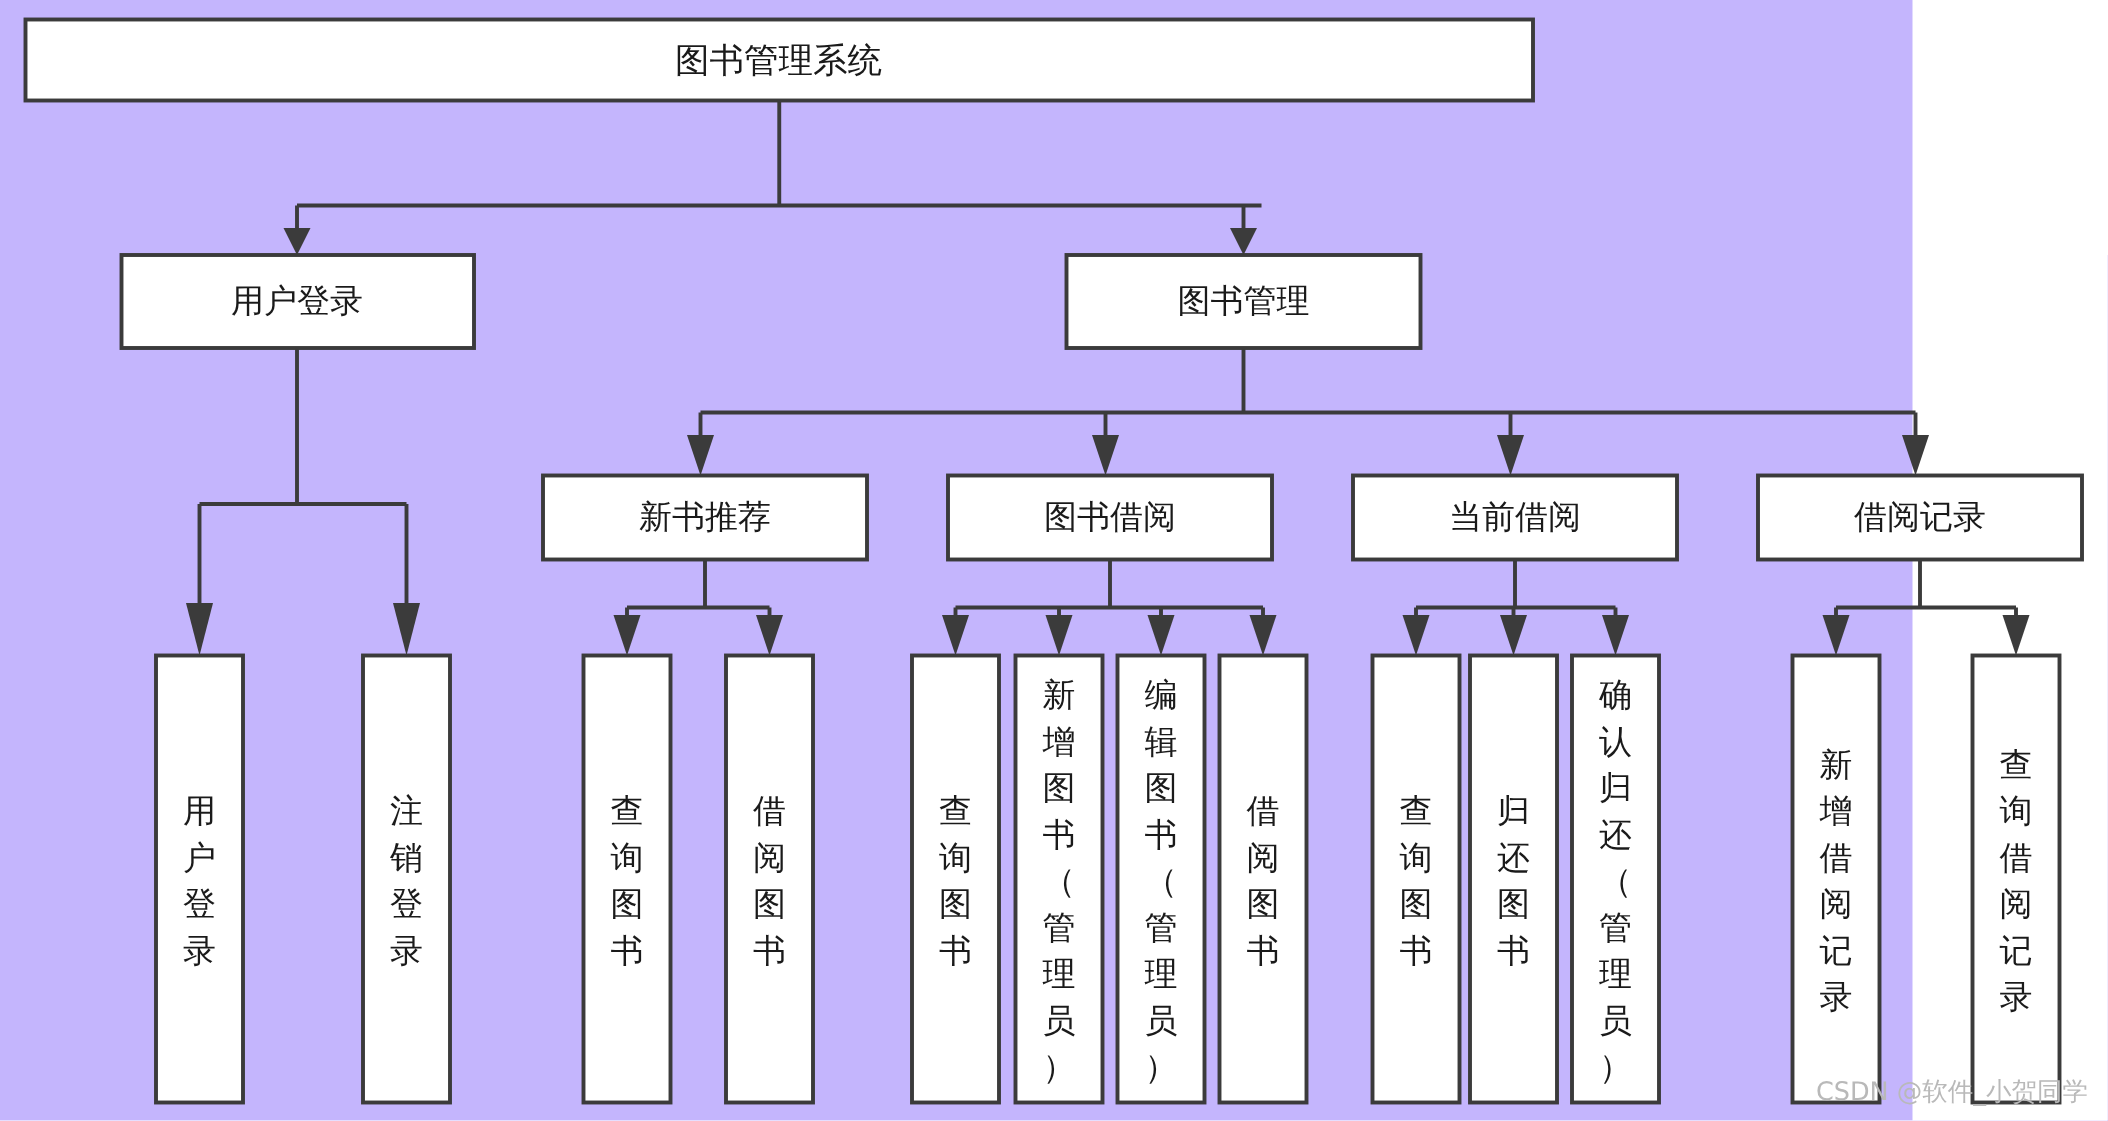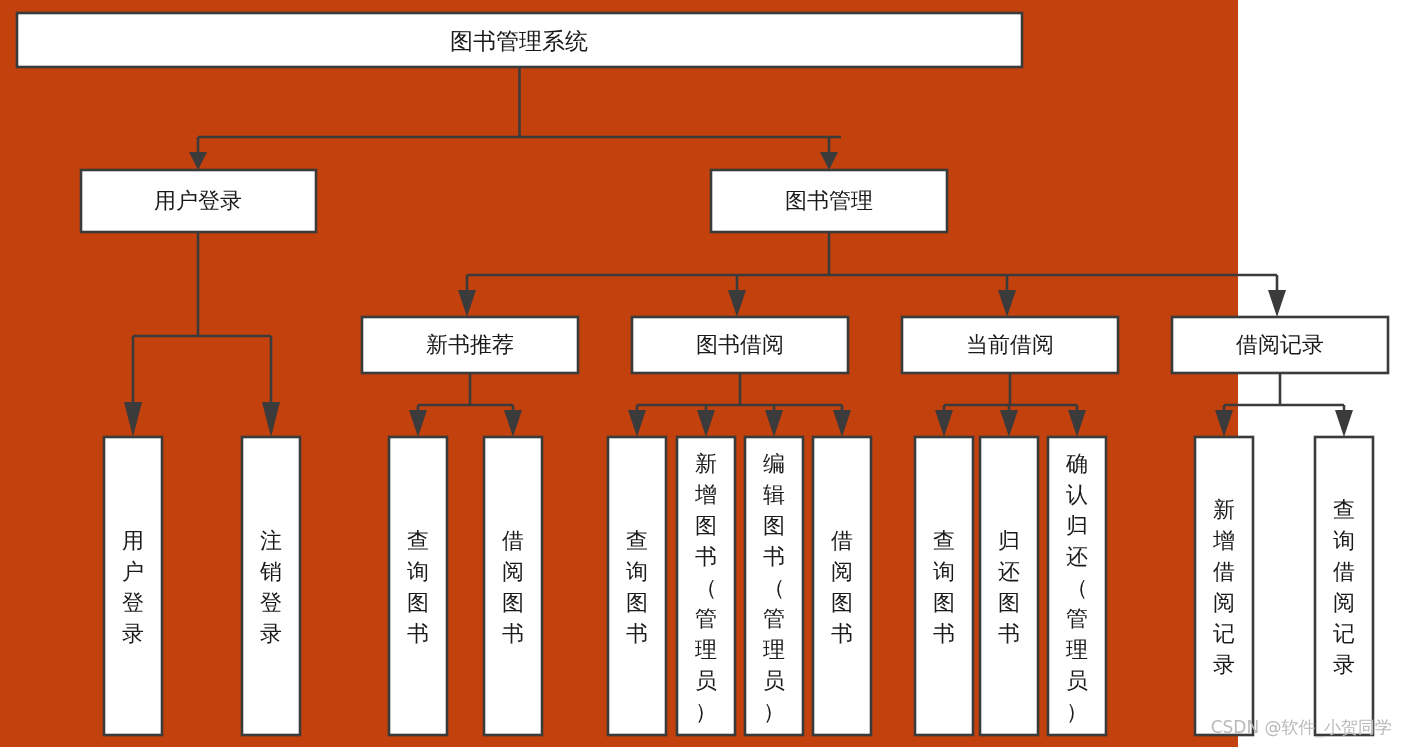--- a/index.html
+++ b/index.html
@@ -11,21 +11,22 @@
   body {
     font-family: "DejaVu Sans", "Liberation Sans", sans-serif;
     width: 1405px;
     height: 747px;
     overflow: hidden;
   }
   #diagram-root {
     position: relative;
     width: 1238px;
     height: 747px;
-    background: #c2410c;
+    background: #c4b5fd;
+    padding-left: 37px;
   }
   svg#tree-svg {
     position: absolute;
     left: 0;
     top: 0;
     width: 1405px;
     height: 747px;
     display: block;
   }
   .node-box {

